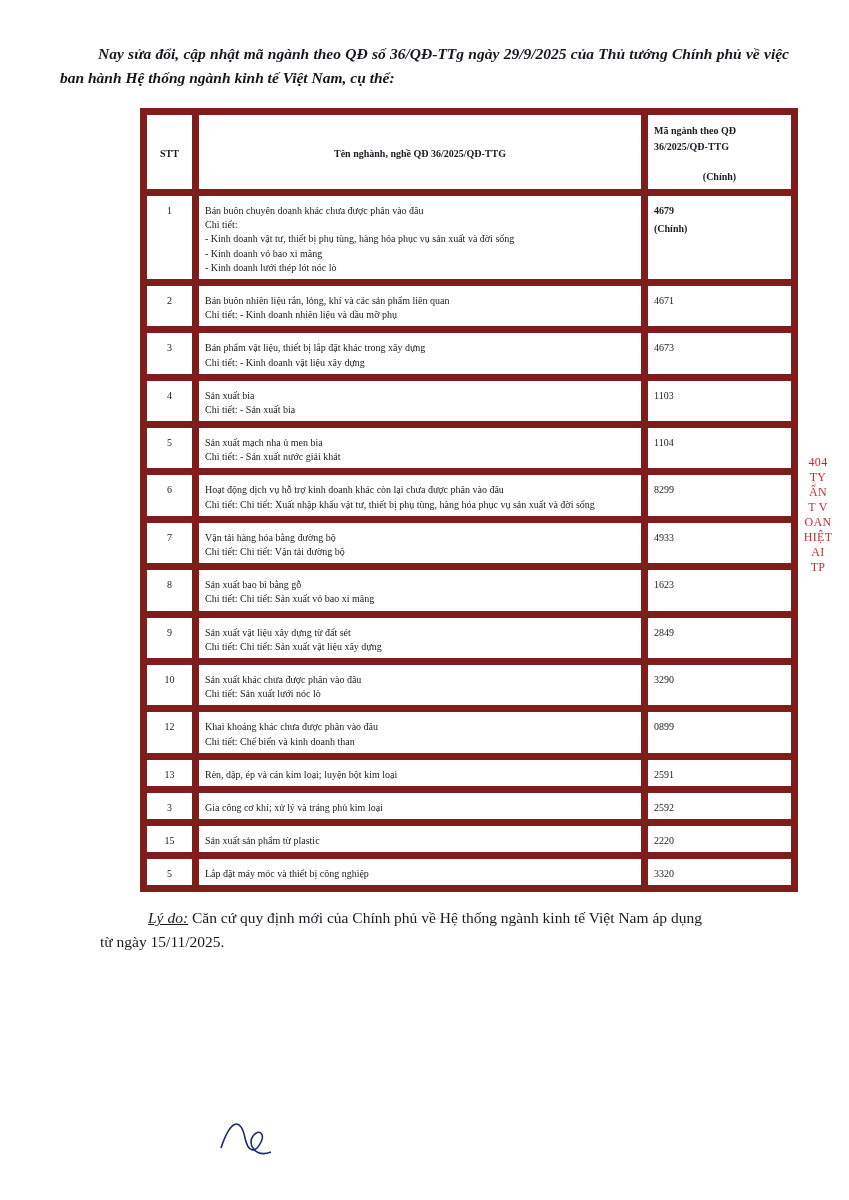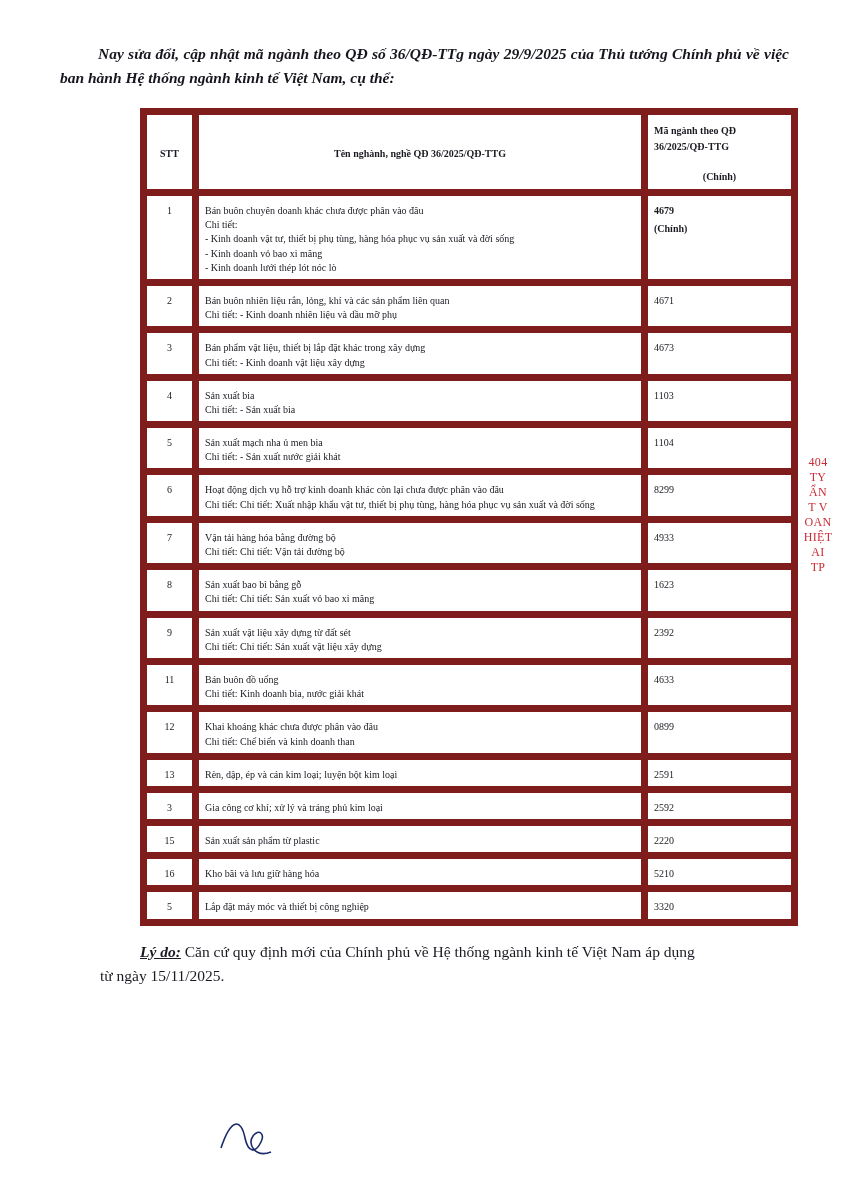--- a/index.html
+++ b/index.html
@@ -94,23 +94,24 @@
   .footer {
     margin: 14px 0 0 0;
     font-size: 15.5px;
     line-height: 1.55;
     text-align: justify;
     padding-left: 80px;
     text-indent: 0;
     position: relative;
   }
   .footer .lead {
-    font-weight: bold;
+    font-weight: normal;
     font-style: italic;
     text-decoration: underline;
+    margin-left: 8px;
   }
   .footer .second {
     display: block;
     margin-left: -40px;
   }
   
   .stamp {
     position: absolute;
     right: 14px;
     top: 455px;
@@ -225,29 +226,29 @@
             <span class="line">Chi tiết: Chi tiết: Sản xuất vỏ bao xi măng</span>
           </td>
           <td class="code"><span>1623</span></td>
         </tr>
         <tr>
           <td class="stt">9</td>
           <td class="name">
             <span class="line">Sản xuất vật liệu xây dựng từ đất sét</span>
             <span class="line">Chi tiết: Chi tiết: Sản xuất vật liệu xây dựng</span>
           </td>
-          <td class="code"><span>2392</span></td>
-        </tr>
-        <tr>
-          <td class="stt">11</td>
-          <td class="name">
-            <span class="line">Bán buôn đồ uống</span>
-            <span class="line">Chi tiết: Kinh doanh bia, nước giải khát</span>
-          </td>
-          <td class="code"><span>4633</span></td>
+          <td class="code"><span>2849</span></td>
+        </tr>
+        <tr>
+          <td class="stt">10</td>
+          <td class="name">
+            <span class="line">Sản xuất khác chưa được phân vào đâu</span>
+            <span class="line">Chi tiết: Sản xuất lưới nóc lò</span>
+          </td>
+          <td class="code"><span>3290</span></td>
         </tr>
         <tr>
           <td class="stt">12</td>
           <td class="name">
             <span class="line">Khai khoáng khác chưa được phân vào đâu</span>
             <span class="line">Chi tiết: Chế biến và kinh doanh than</span>
           </td>
           <td class="code"><span>0899</span></td>
         </tr>
         <tr>
@@ -263,27 +264,20 @@
             <span class="line">Gia công cơ khí; xử lý và tráng phủ kim loại</span>
           </td>
           <td class="code"><span>2592</span></td>
         </tr>
         <tr>
           <td class="stt">15</td>
           <td class="name">
             <span class="line">Sản xuất sản phẩm từ plastic</span>
           </td>
           <td class="code"><span>2220</span></td>
-        </tr>
-        <tr>
-          <td class="stt">16</td>
-          <td class="name">
-            <span class="line">Kho bãi và lưu giữ hàng hóa</span>
-          </td>
-          <td class="code"><span>5210</span></td>
         </tr>
         <tr>
           <td class="stt">5</td>
           <td class="name">
             <span class="line">Lắp đặt máy móc và thiết bị công nghiệp</span>
           </td>
           <td class="code"><span>3320</span></td>
         </tr>
       </tbody>
   </table>

